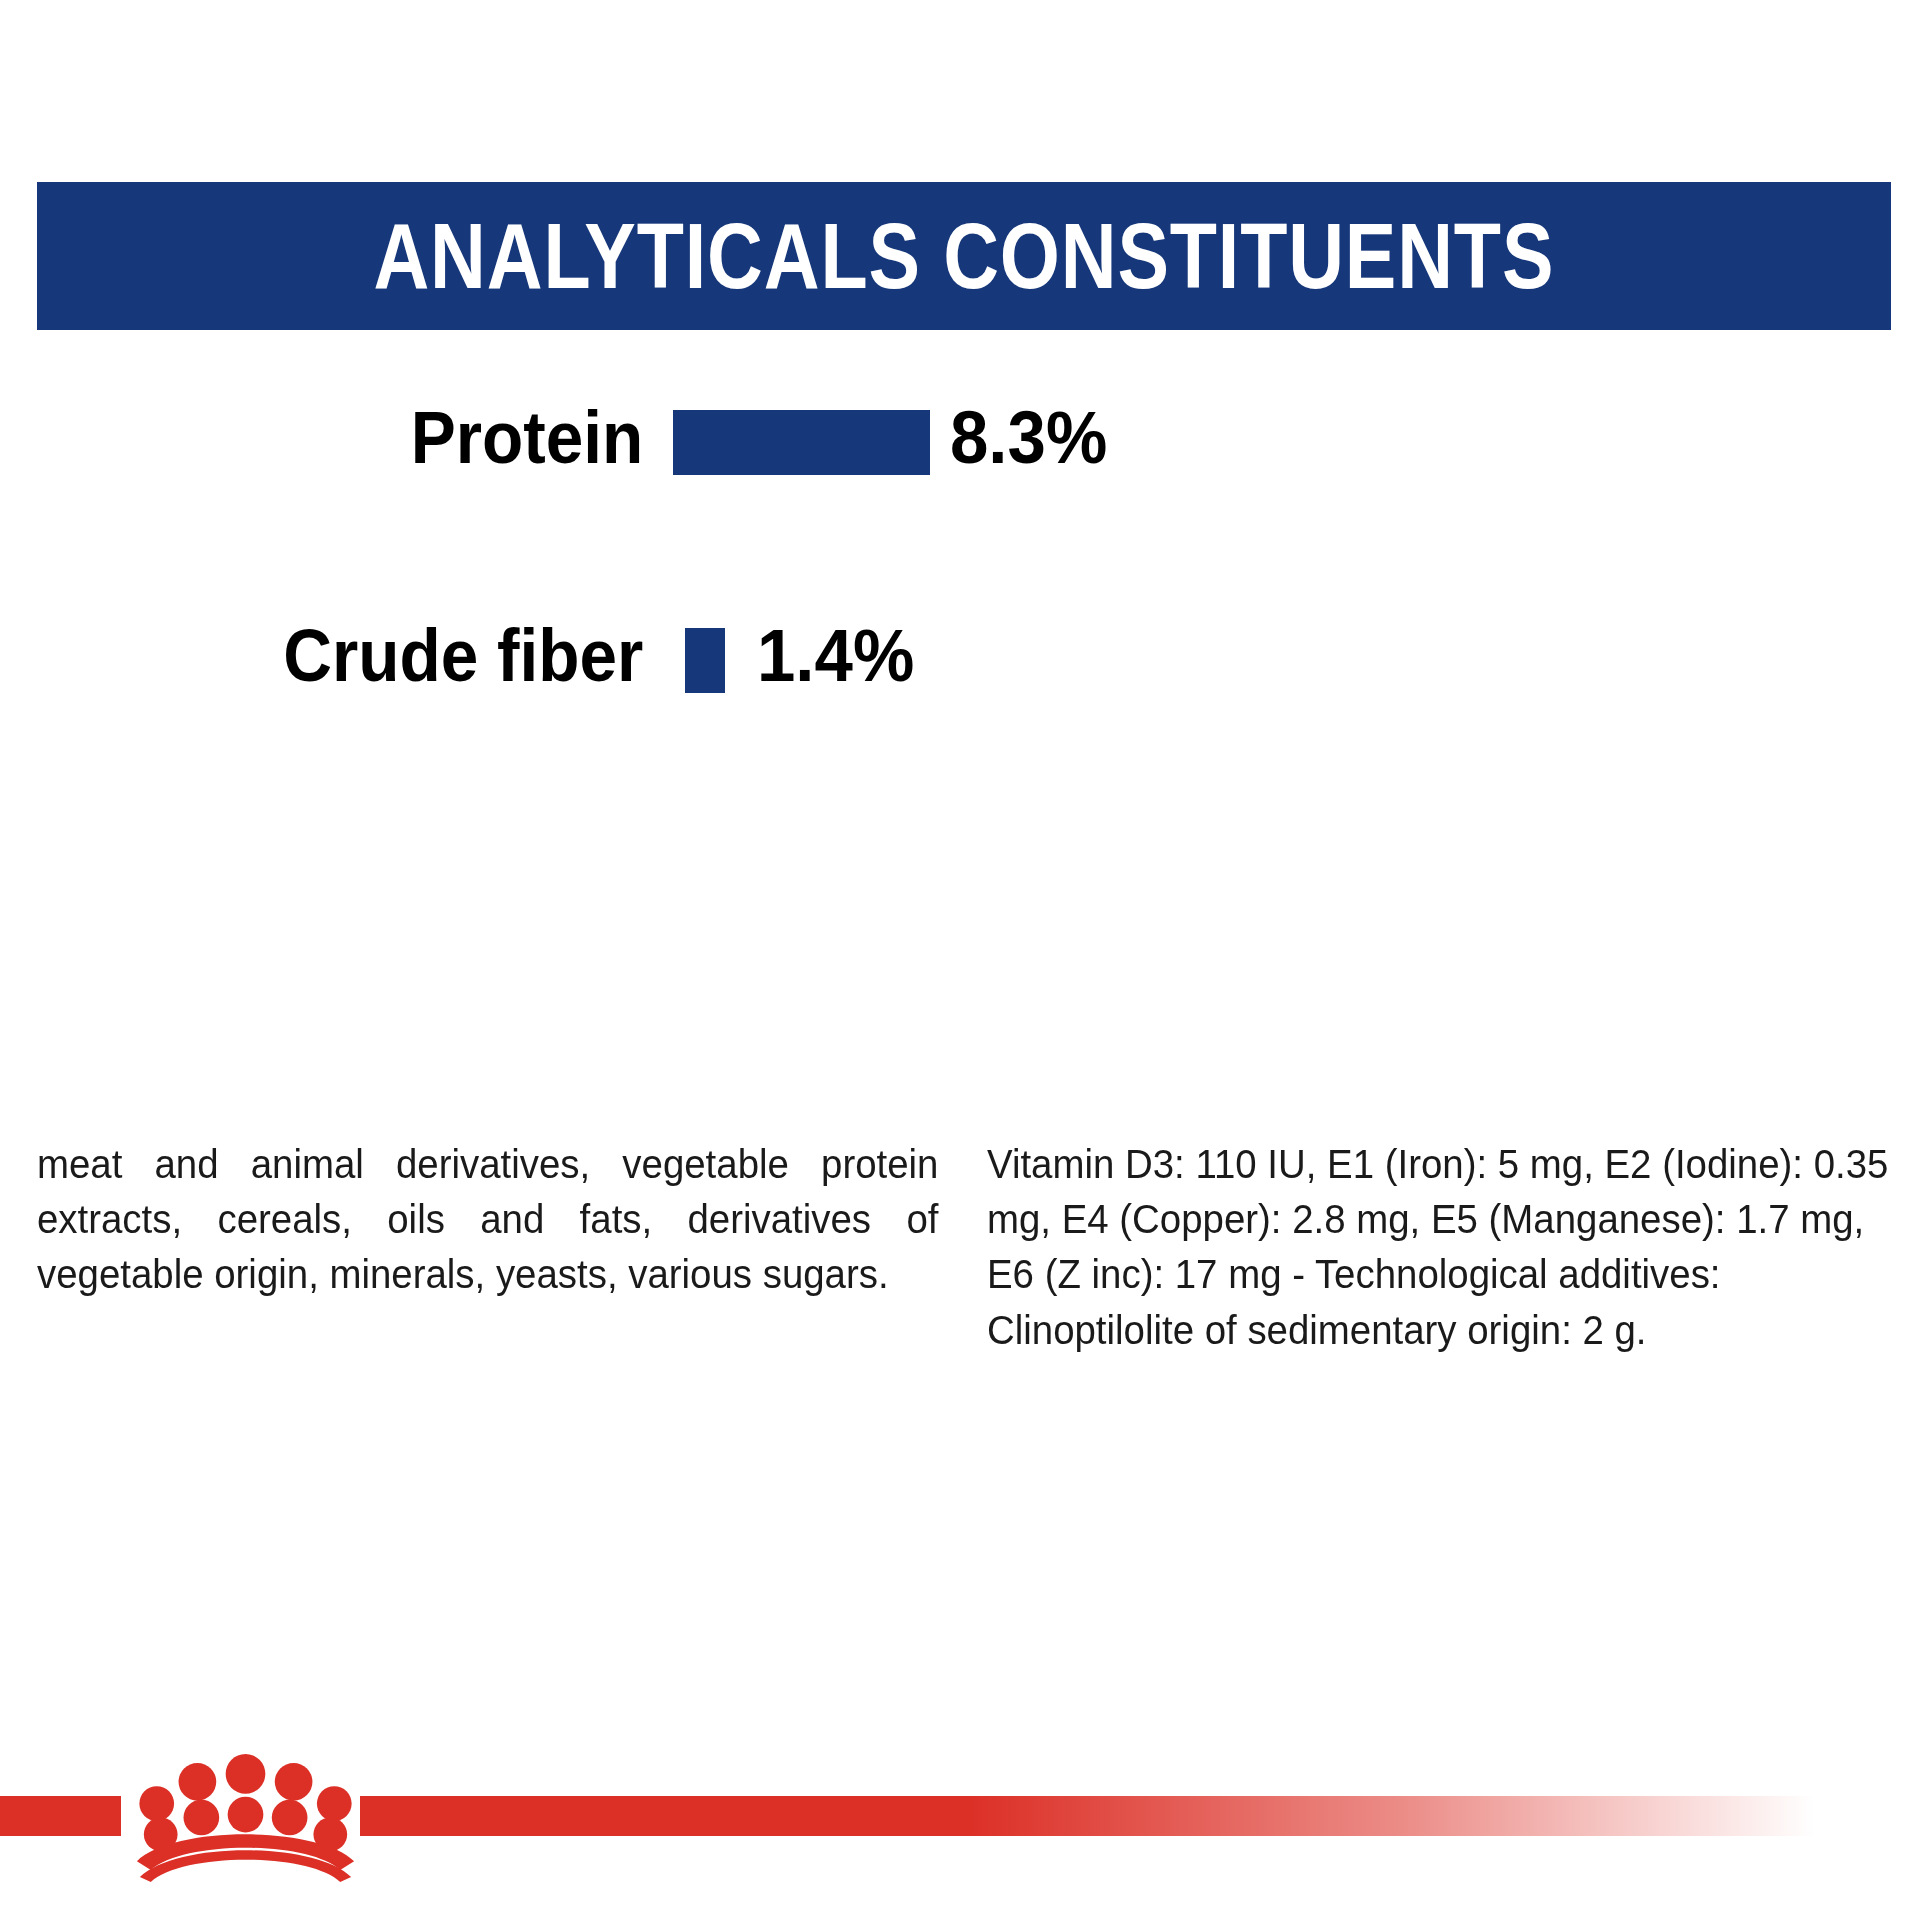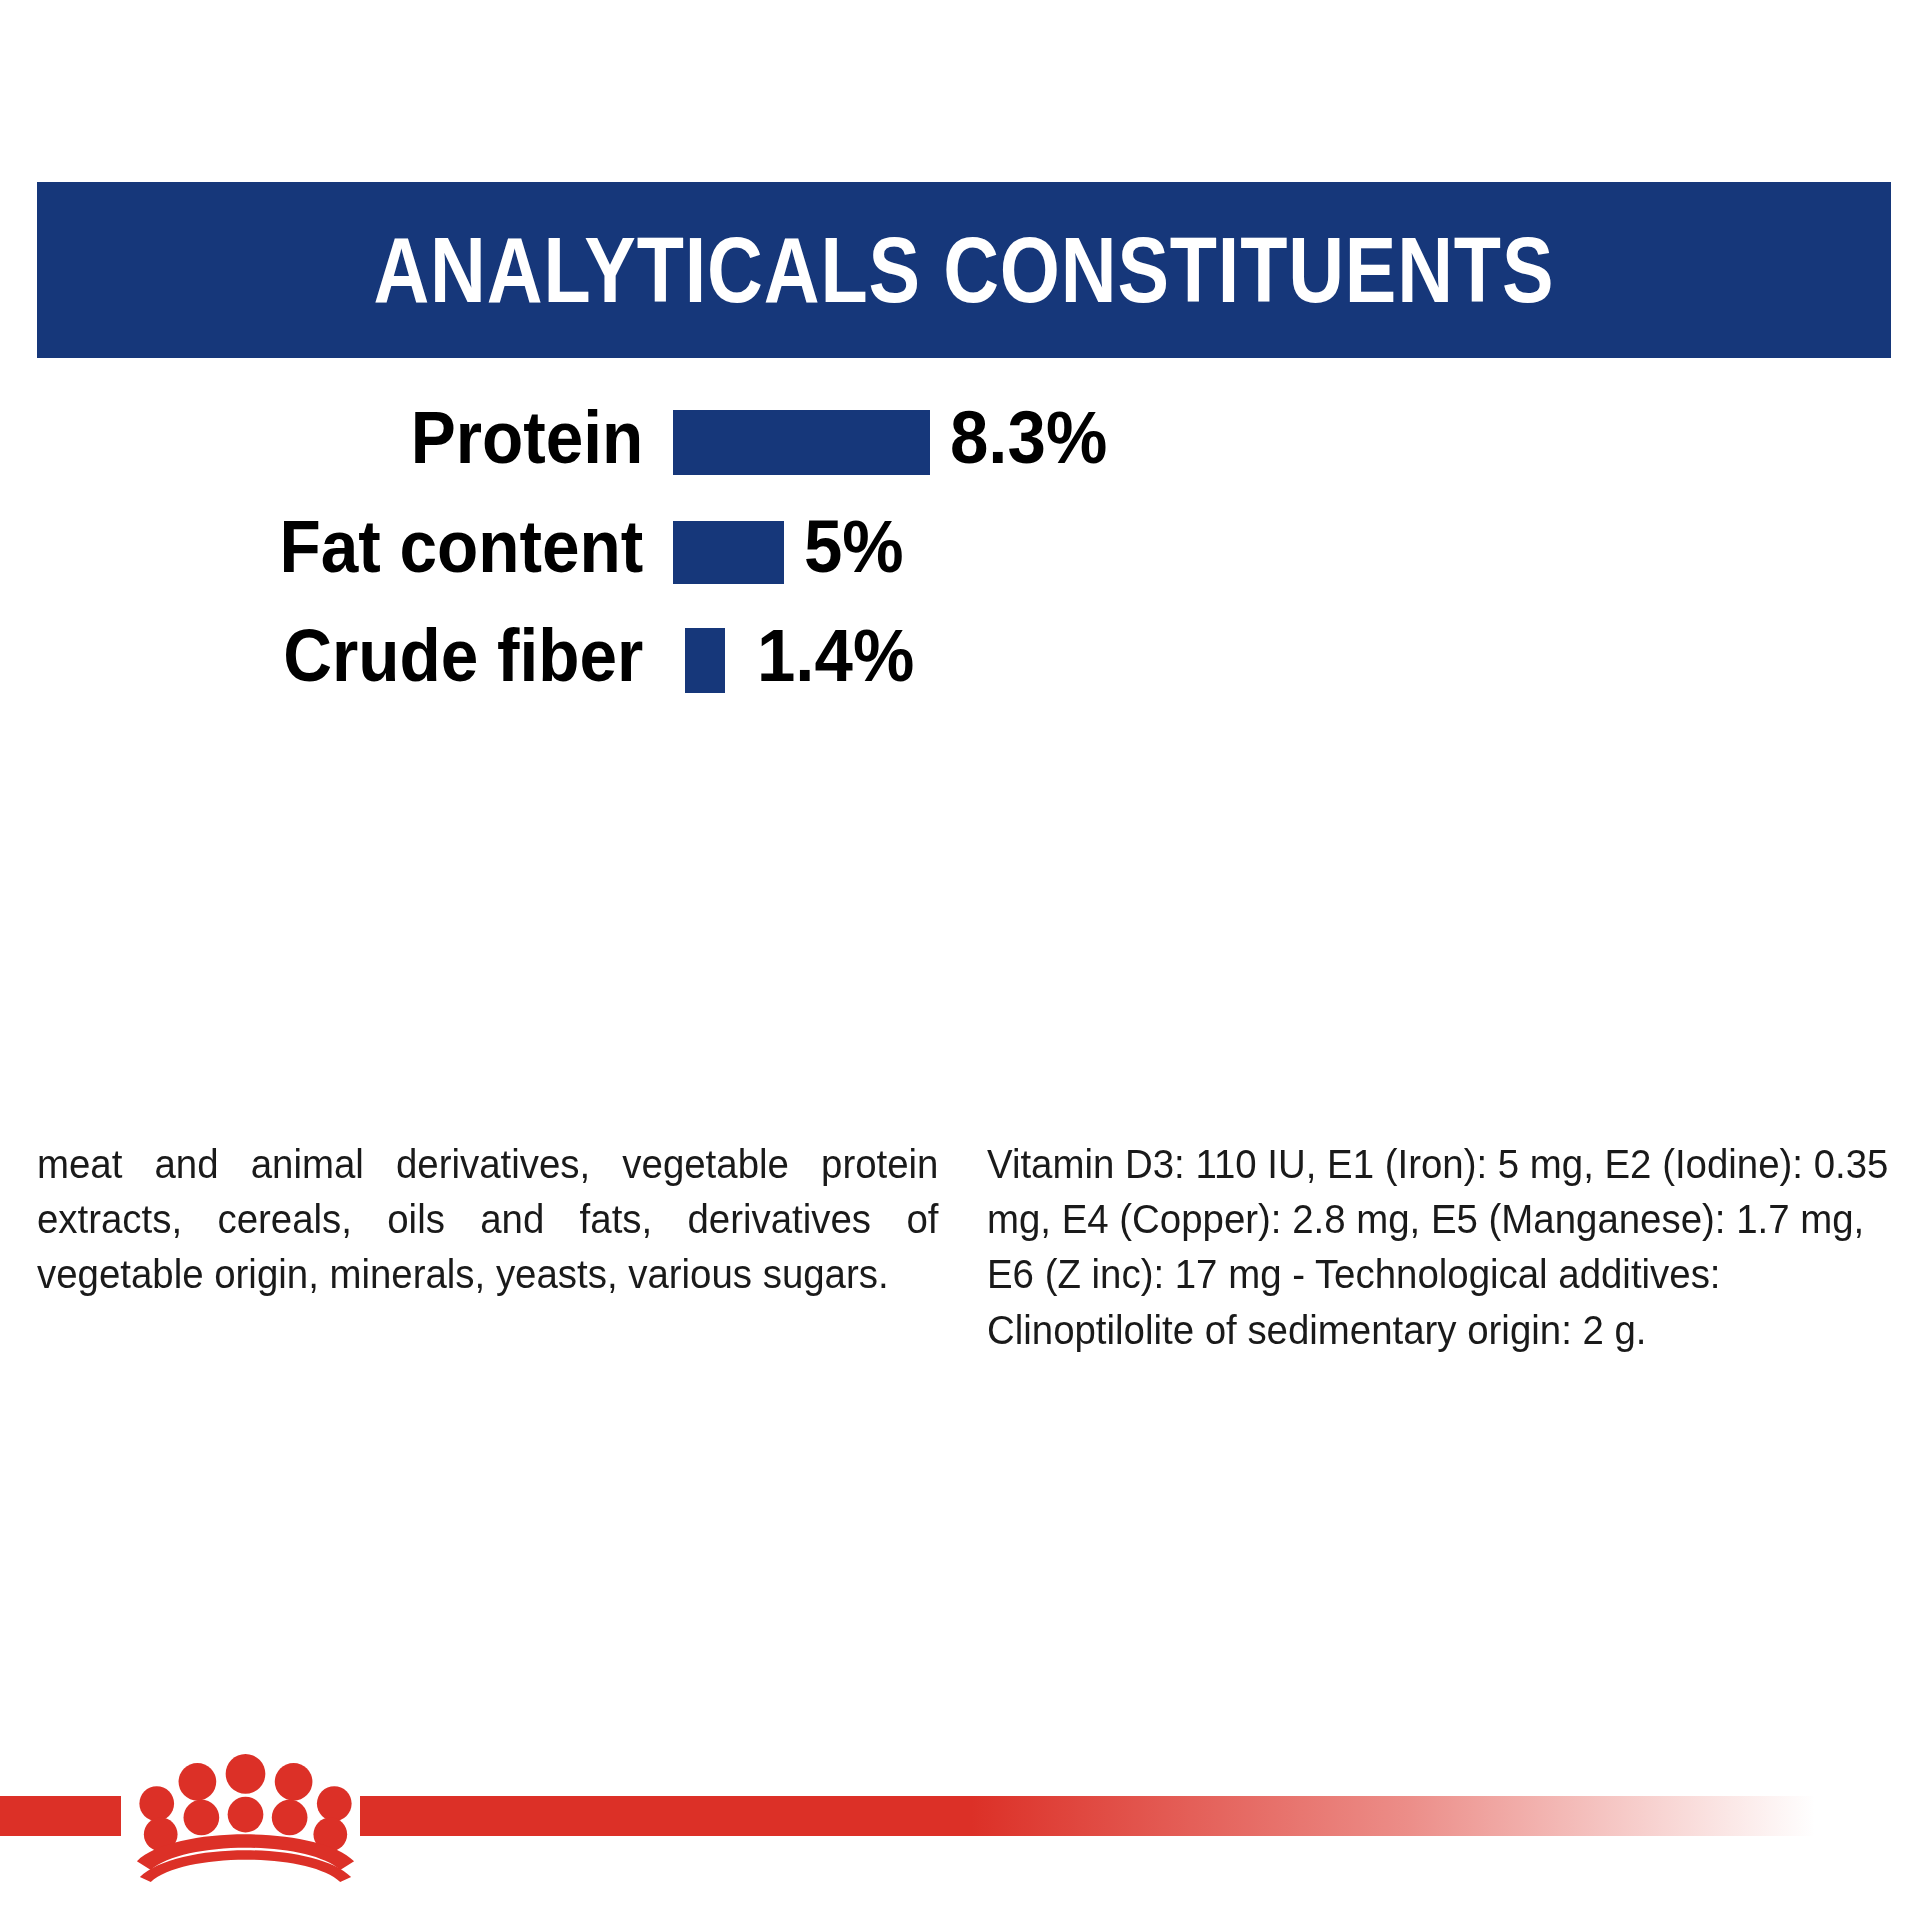--- a/index.html
+++ b/index.html
@@ -30,21 +30,21 @@
     display: flex;
     align-items: center;
     box-sizing: border-box;
     overflow: hidden;
   }
 
   #analyticals-header {
     left: 37px;
     top: 182px;
     width: 1854px;
-    height: 176px;
+    height: 148px;
     justify-content: center;
   }
   #analyticals-header .title {
     color: #ffffff;
     font-size: 92px;
     font-weight: bold;
     letter-spacing: 1px;
     transform: scaleX(0.84);
     transform-origin: center center;
     white-space: nowrap;
@@ -216,25 +216,20 @@
   </div>
 
   <div id="constituents-chart">
 
     <div class="constituent-row" id="row-protein">
       <div class="c-label">Protein</div>
       <div class="c-bar"></div>
       <div class="c-value">8.3%</div>
     </div>
 
-    <div class="constituent-row" id="row-fat">
-      <div class="c-label">Fat content</div>
-      <div class="c-bar"></div>
-      <div class="c-value">5%</div>
-    </div>
 
     <div class="constituent-row" id="row-fiber">
       <div class="c-label">Crude fiber</div>
       <div class="c-bar"></div>
       <div class="c-value">1.4%</div>
     </div>
   </div>
 
   <div class="body-text" id="composition-text">meat and animal derivatives, vegetable protein extracts, cereals, oils and fats, derivatives of vegetable origin, minerals, yeasts, various sugars.</div>
 

